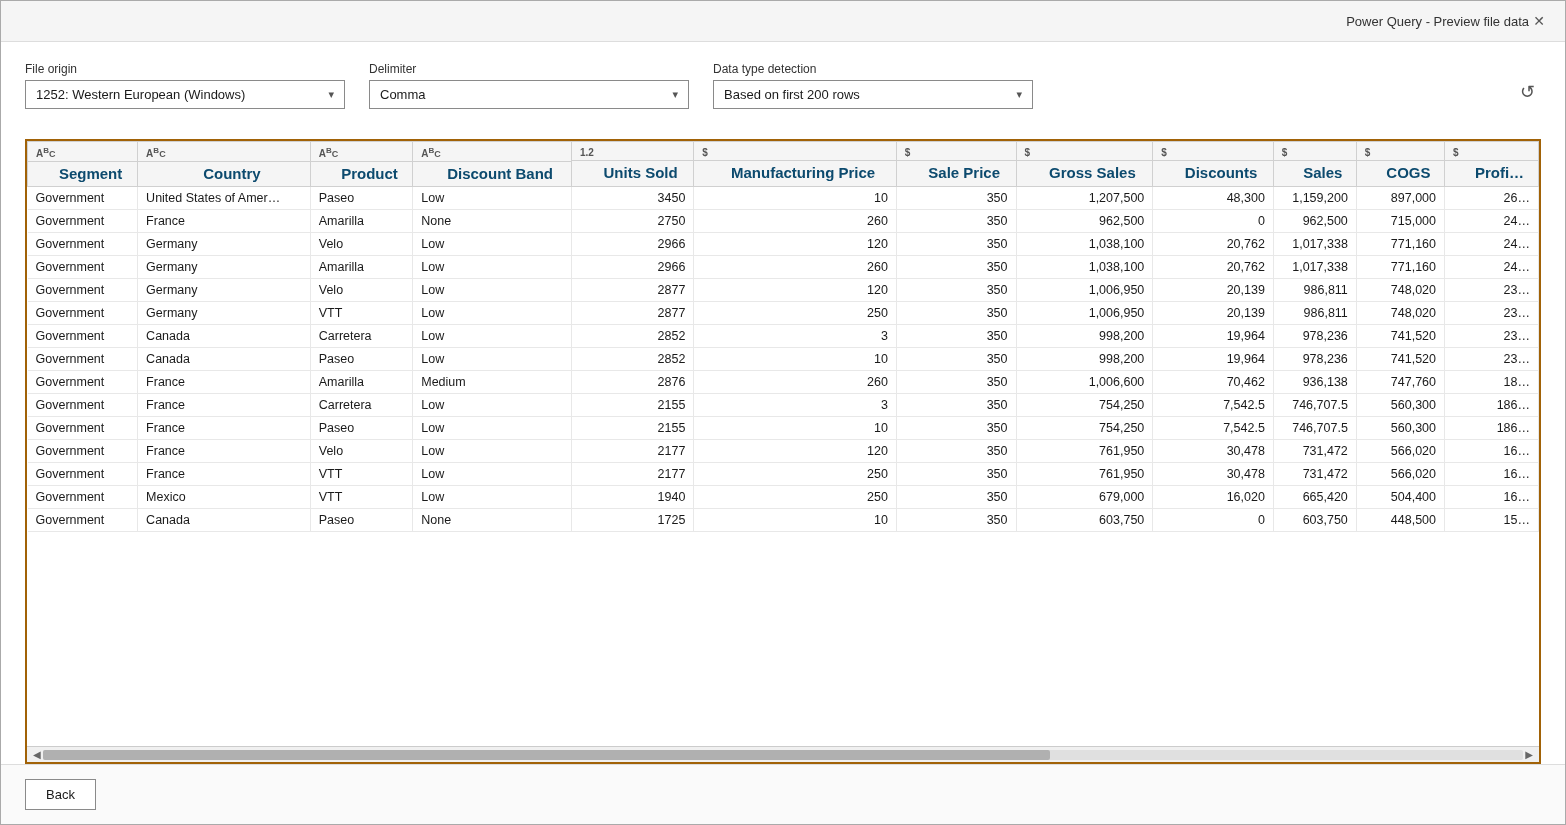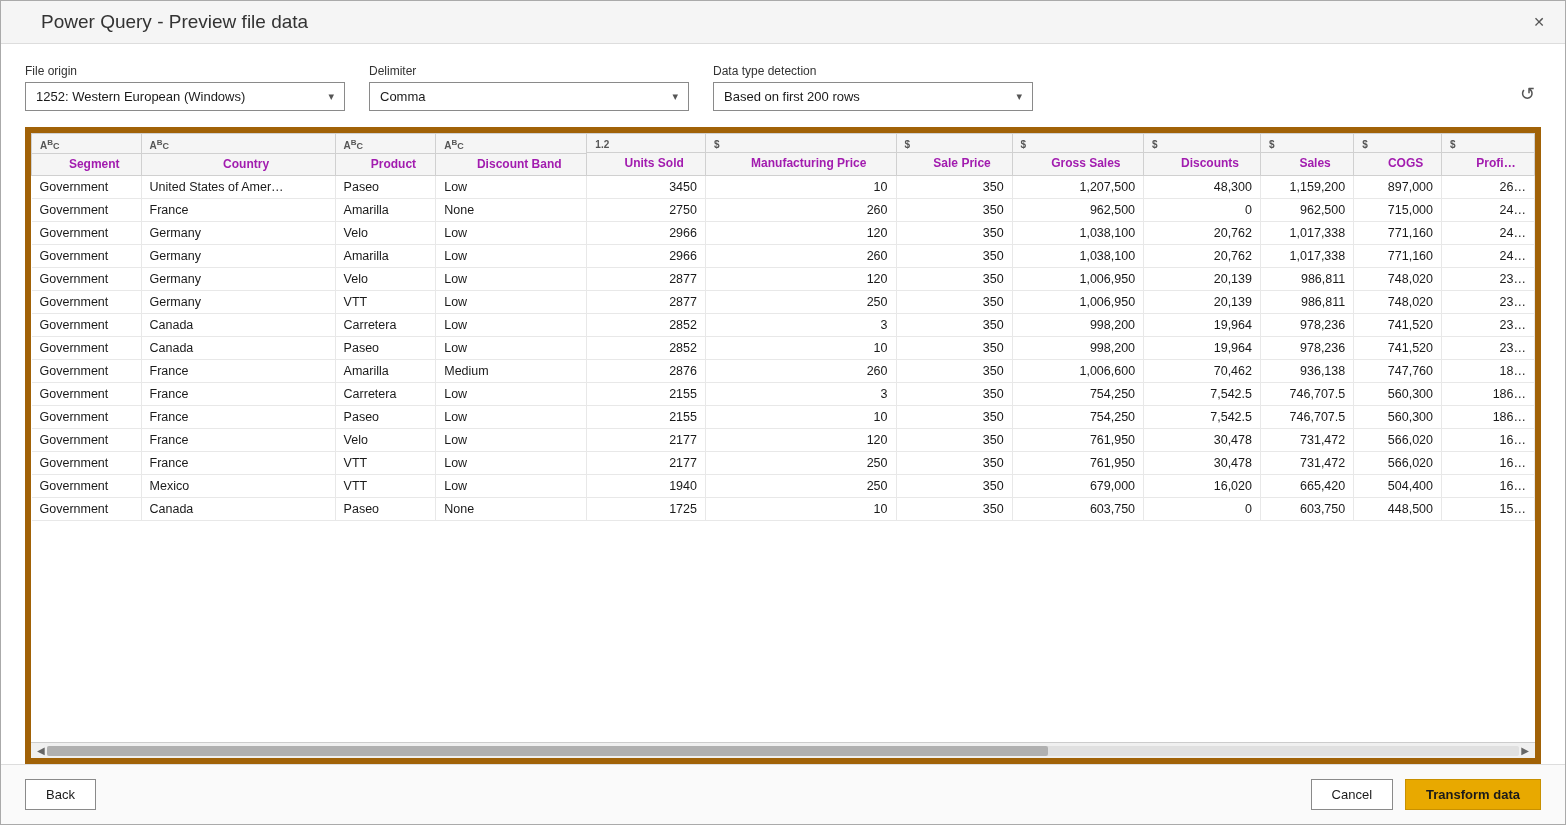--- a/index.html
+++ b/index.html
@@ -1,39 +1,39 @@
 <!DOCTYPE html>
 <html><head>
   <meta charset="utf-8">
   <style>
     * { box-sizing: border-box; margin: 0; padding: 0; }
     body { font-family: 'Segoe UI', Arial, sans-serif; font-size: 13px; background: #f0f0f0; display: flex; align-items: center; justify-content: center; min-height: 100vh; }
     .dialog { width: 1566px; height: 825px; background: #fff; border: 1px solid #aaa; display: flex; flex-direction: column; box-shadow: 0 4px 20px rgba(0,0,0,0.3); position: relative; }
     .title-bar { background: #f5f5f5; border-bottom: 1px solid #ddd; padding: 10px 16px; display: flex; align-items: center; justify-content: space-between; }
-    .title-bar-text { font-size: 19px; color: #333; flex: 1; text-align: left; }
+    .title-bar-text { font-size: 13px; color: #333; flex: 1; text-align: right; }
     .close-btn { width: 20px; height: 20px; cursor: pointer; display: flex; align-items: center; justify-content: center; font-size: 14px; color: #555; }
     .dialog-body { flex: 1; display: flex; flex-direction: column; padding: 20px 24px 0 24px; overflow: hidden; }
     .file-path { font-size: 20px; font-weight: 400; color: #1a1a1a; margin-bottom: 24px; }
-    .controls-row { display: flex; align-items: flex-end; gap: 24px; margin-bottom: 16px; }
+    .controls-row { display: flex; align-items: flex-end; gap: 24px; margin-bottom: 30px; }
     .control-group { display: flex; flex-direction: column; gap: 4px; }
     .control-label { font-size: 12px; color: #333; font-weight: 500; }
     .dropdown { display: flex; align-items: center; justify-content: space-between; border: 1px solid #8a8a8a; background: #fff; padding: 6px 10px; cursor: pointer; min-width: 0; }
     .dropdown-file-origin { width: 320px; }
     .dropdown-delimiter { width: 320px; }
     .dropdown-detection { width: 320px; }
     .dropdown-text { font-size: 13px; color: #1a1a1a; }
     .dropdown-arrow { font-size: 11px; color: #555; margin-left: 8px; }
     .refresh-btn { margin-left: auto; cursor: pointer; font-size: 18px; color: #555; padding: 6px; }
-    .table-container { flex: 1; overflow: hidden; display: flex; flex-direction: column; border: 6px solid #a16207; }
+    .table-container { flex: 1; overflow: hidden; display: flex; flex-direction: column; border: 2px solid #a16207; }
     .table-scroll { flex: 1; overflow: auto; }
     table { border-collapse: collapse; font-size: 12.5px; white-space: nowrap; width: 100%; }
     thead th { background: #f5f5f5; border: 1px solid #d0d0d0; padding: 0; position: sticky; top: 0; z-index: 2; }
     .col-header { display: flex; flex-direction: column; }
     .col-type { display: flex; align-items: center; gap: 4px; padding: 4px 8px 2px 8px; border-bottom: 1px solid #d0d0d0; font-size: 11px; color: #555; }
-    .col-name { padding: 3px 8px 4px 24px; font-weight: 600; color: #a21caf; font-size: 12px; }
+    .col-name { padding: 3px 8px 4px 24px; font-weight: 600; color: #0c4a6e; font-size: 15px; }
     .type-icon { font-size: 10px; color: #555; }
     tbody tr { border-bottom: 1px solid #e8e8e8; }
     tbody td { padding: 4px 8px; border-right: 1px solid #e8e8e8; color: #1a1a1a; }
     td.num { text-align: right; }
     .scrollbar-row { height: 16px; background: #f0f0f0; border-top: 1px solid #ccc; display: flex; align-items: center; padding: 2px 4px; }
     .h-scroll-track { flex: 1; height: 10px; background: #e0e0e0; border-radius: 2px; position: relative; }
     .h-scroll-thumb { position: absolute; left: 0; top: 0; width: 68%; height: 100%; background: #b0b0b0; border-radius: 2px; }
     .footer { display: flex; align-items: center; justify-content: space-between; padding: 14px 24px; border-top: 1px solid #ddd; background: #fafafa; }
     .footer-left { display: flex; gap: 8px; }
     .footer-right { display: flex; gap: 12px; }
@@ -405,18 +405,14 @@
         </div>
         <span class="scroll-arrow">▶</span>
       </div>
     </div>
   </div>
 
   <div class="footer">
     <div class="footer-left">
       <button class="btn">Back</button>
     </div>
-    <div class="footer-right">
-      <button class="btn">Cancel</button>
-      <button class="btn btn-primary">Transform data</button>
-    </div>
   </div>
 </div>
 
 </body></html>

